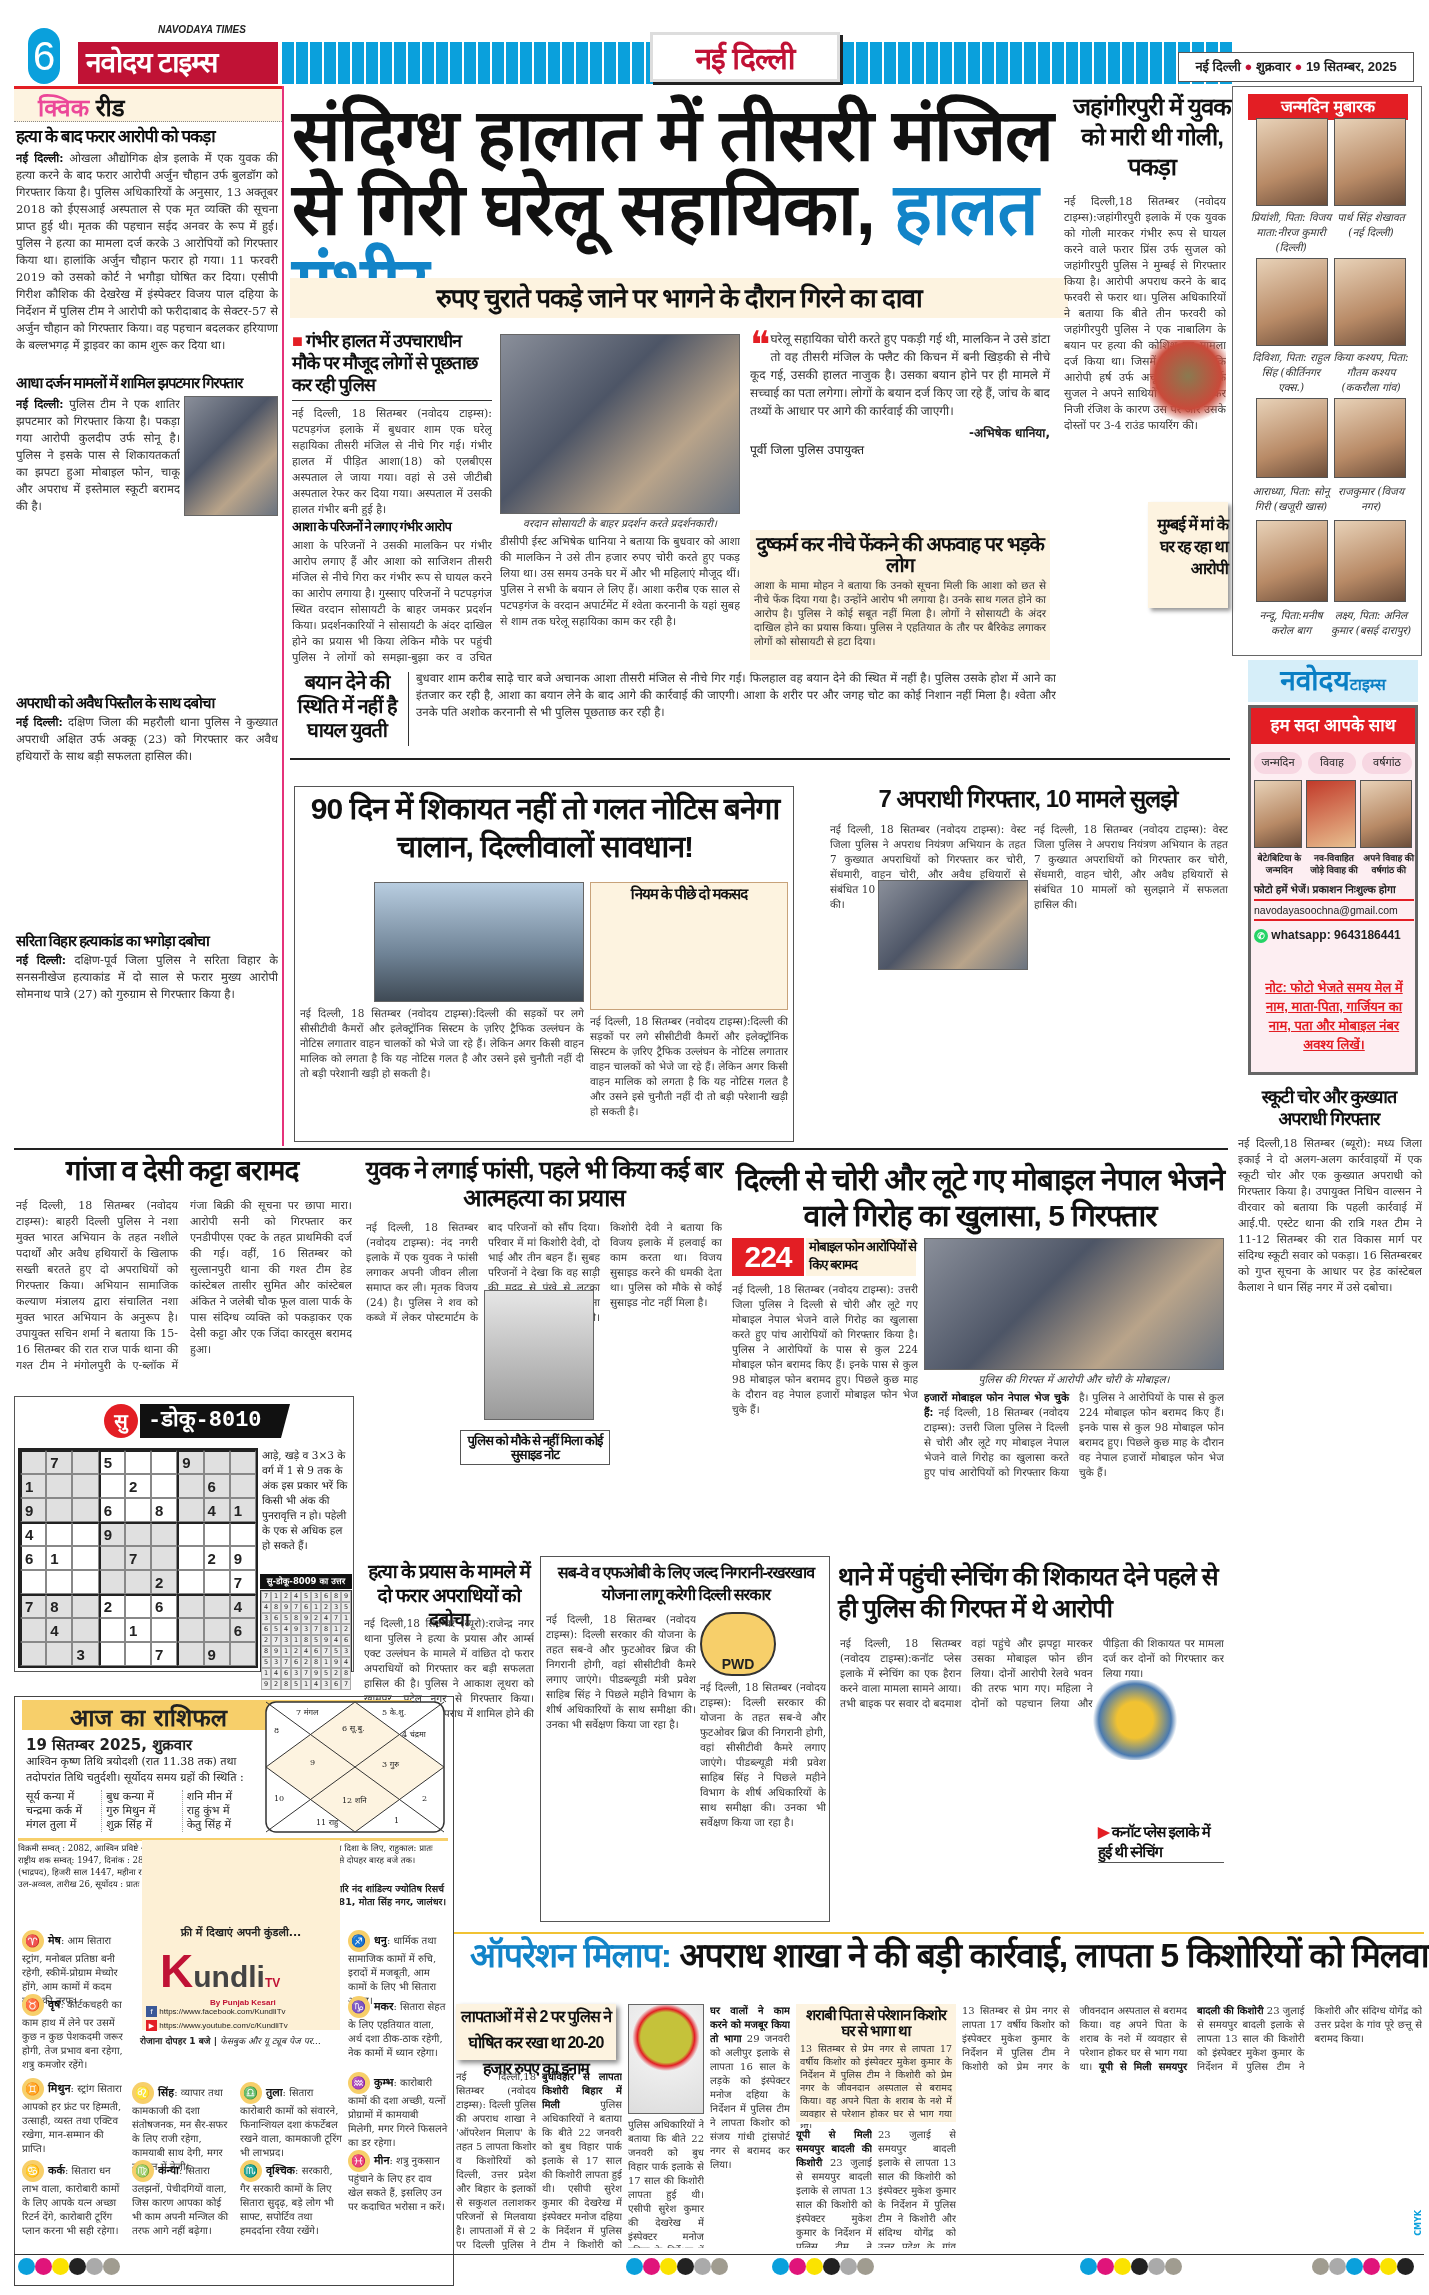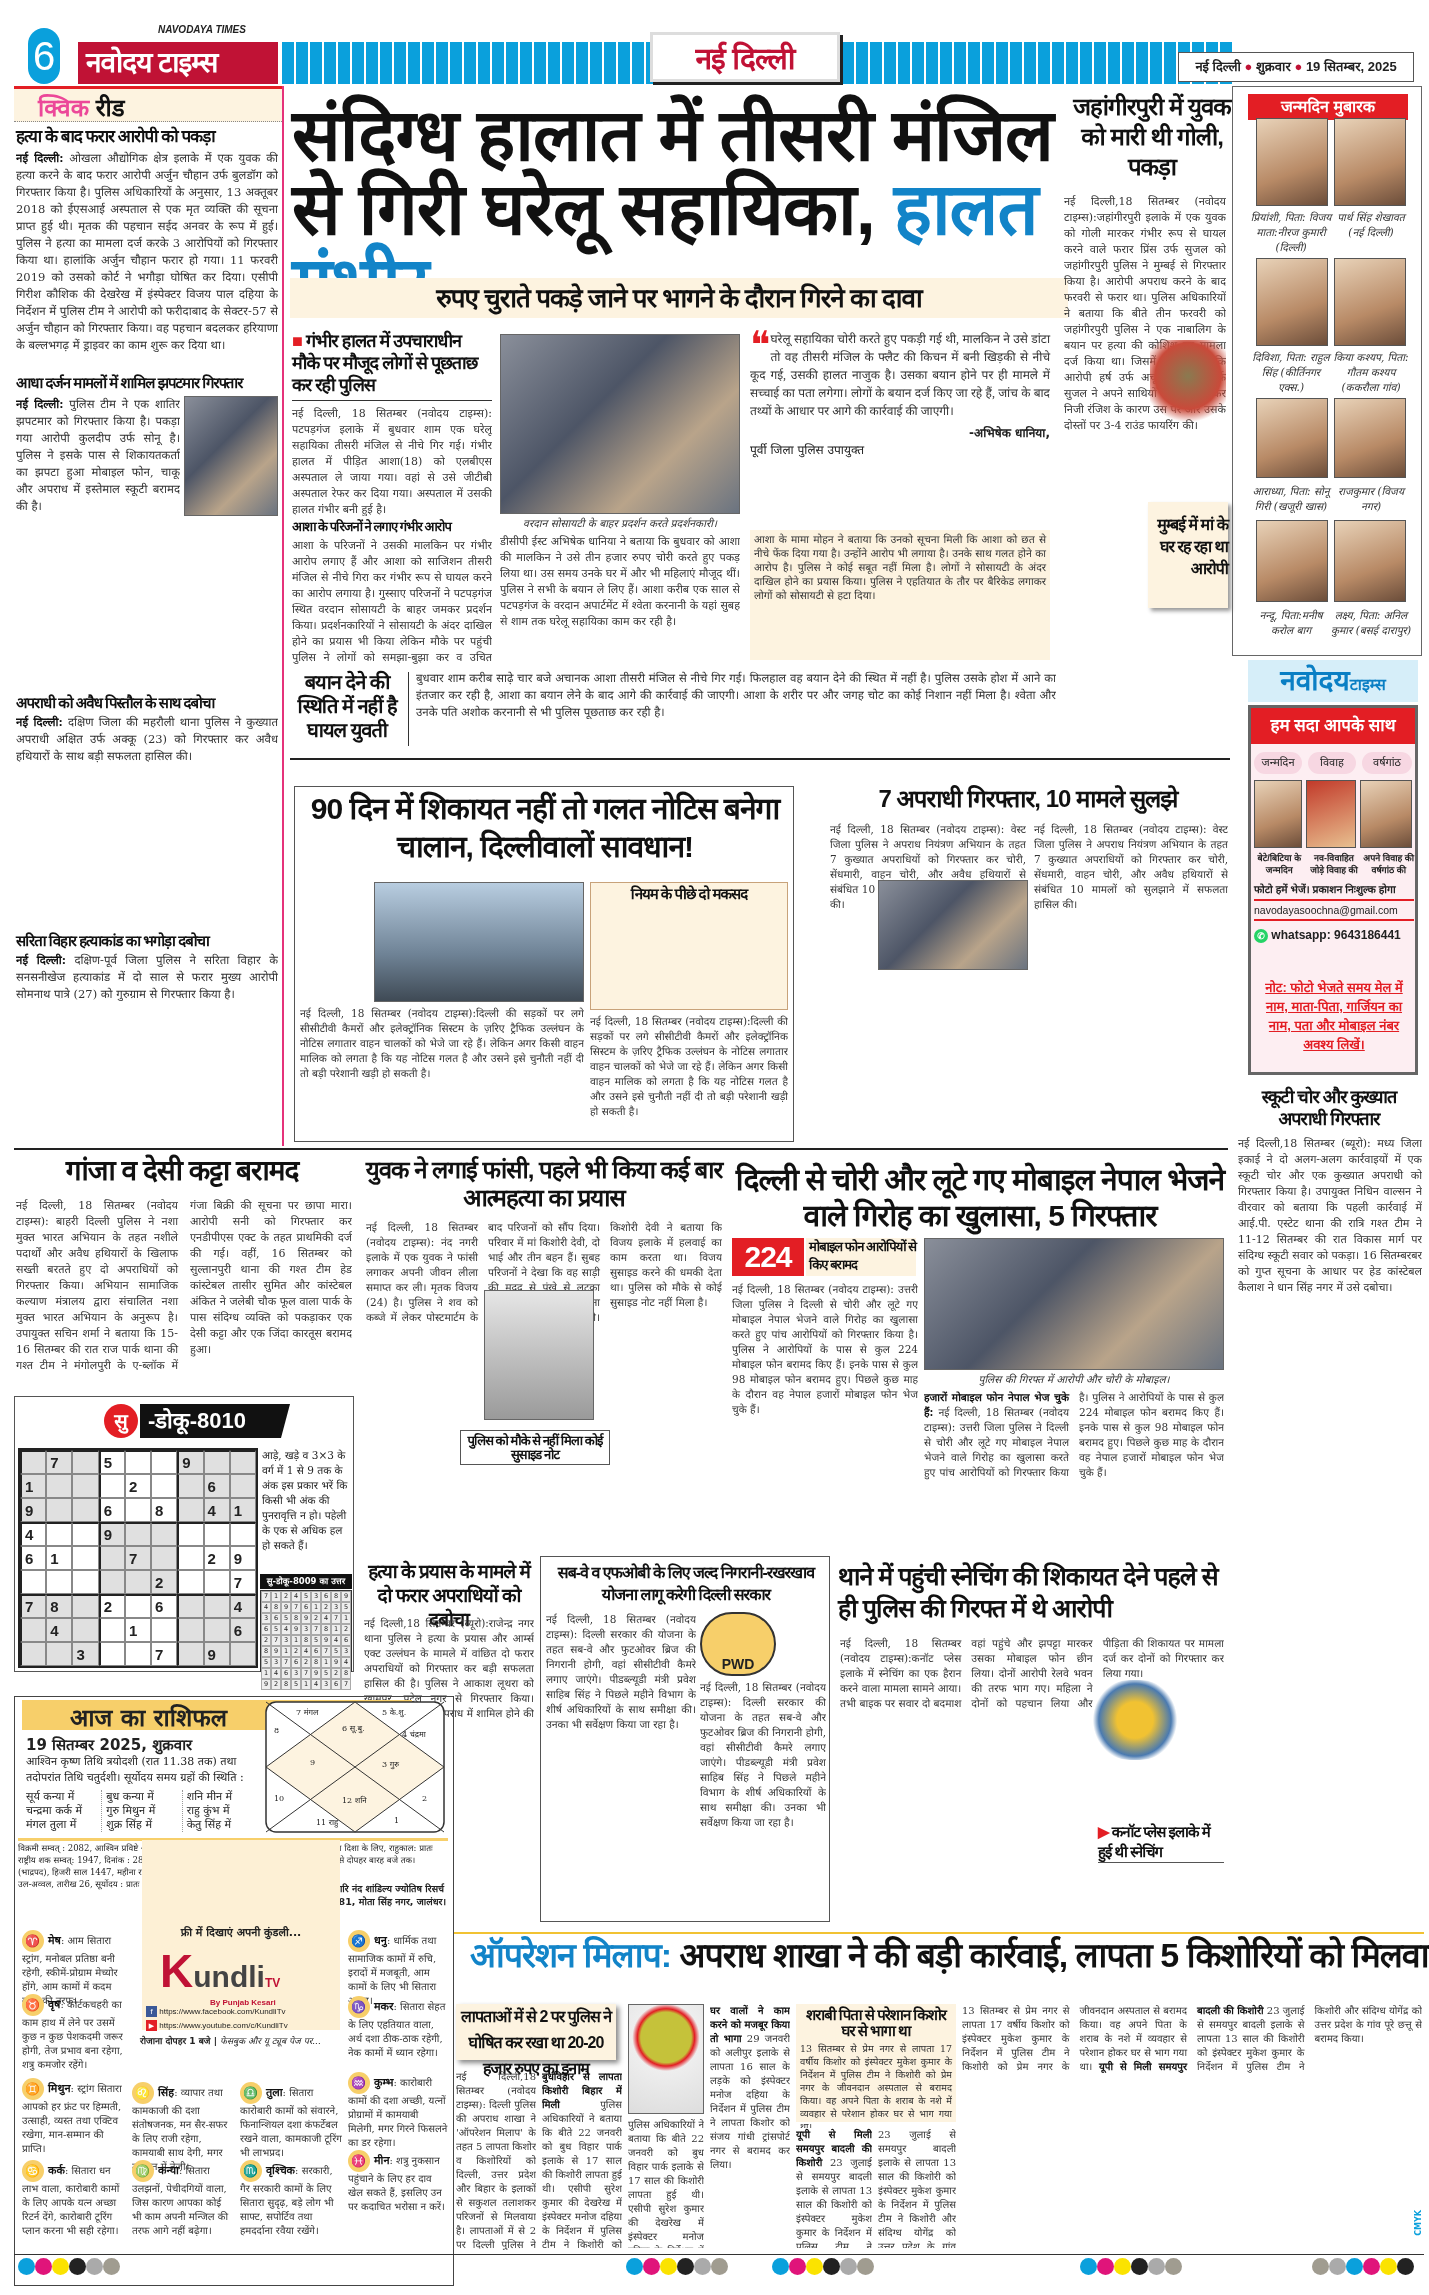--- a/index.html
+++ b/index.html
@@ -106,20 +106,21 @@
 <div class="cap" style="left:500px;top:516px;width:240px;font-style:italic">वरदान सोसायटी के बाहर प्रदर्शन करते प्रदर्शनकारी।</div>
 <div class="abs body-txt" style="left:500px;top:534px;width:240px;height:130px;overflow:hidden;font-size:11px;line-height:16px">डीसीपी ईस्ट अभिषेक धानिया ने बताया कि बुधवार को आशा की मालकिन ने उसे तीन हजार रुपए चोरी करते हुए पकड़ लिया था। उस समय उनके घर में और भी महिलाएं मौजूद थीं। पुलिस ने सभी के बयान ले लिए हैं। आशा करीब एक साल से पटपड़गंज के वरदान अपार्टमेंट में श्वेता करनानी के यहां सुबह से शाम तक घरेलू सहायिका काम कर रही है।</div>
 
 <div class="abs" style="left:750px;top:330px;width:300px;height:204px">
   <span style="color:#e31e24;font-size:38px;line-height:30px;float:left;font-family:'DejaVu Serif',serif">❝</span>
   <div class="body-txt" style="font-family:Liberation Serif, serif;font-size:12px;line-height:18px">घरेलू सहायिका चोरी करते हुए पकड़ी गई थी, मालकिन ने उसे डांटा तो वह तीसरी मंजिल के फ्लैट की किचन में बनी खिड़की से नीचे कूद गई, उसकी हालत नाजुक है। उसका बयान होने पर ही मामले में सच्चाई का पता लगेगा। लोगों के बयान दर्ज किए जा रहे हैं, जांच के बाद तथ्यों के आधार पर आगे की कार्रवाई की जाएगी।</div>
   <div style="text-align:right;font-weight:bold;font-size:12px;margin-top:4px">-अभिषेक धानिया,</div>
   <div style="text-align:left;font-size:12px">पूर्वी जिला पुलिस उपायुक्त</div>
 </div>
 <div class="abs" style="left:750px;top:530px;width:300px;height:130px;background:#fdf3e0">
+  <div class="hl" style="font-size:20px;text-align:center;padding-top:4px">दुष्कर्म कर नीचे फेंकने की अफवाह पर भड़के लोग</div>
   <div class="body-txt" style="font-size:10.5px;line-height:14px;padding:2px 4px;height:78px;overflow:hidden">आशा के मामा मोहन ने बताया कि उनको सूचना मिली कि आशा को छत से नीचे फेंक दिया गया है। उन्होंने आरोप भी लगाया है। उनके साथ गलत होने का आरोप है। पुलिस ने कोई सबूत नहीं मिला है। लोगों ने सोसायटी के अंदर दाखिल होने का प्रयास किया। पुलिस ने एहतियात के तौर पर बैरिकेड लगाकर लोगों को सोसायटी से हटा दिया।</div>
 </div>
 <div class="abs hl" style="left:292px;top:670px;width:110px;font-size:20px;text-align:center;line-height:24px">बयान देने की स्थिति में नहीं है घायल युवती</div>
 <div class="vline" style="left:408px;top:672px;height:74px;background:#333"></div>
 <div class="abs body-txt" style="left:416px;top:670px;width:640px;height:80px;overflow:hidden;font-size:11.5px;line-height:17px">बुधवार शाम करीब साढ़े चार बजे अचानक आशा तीसरी मंजिल से नीचे गिर गई। फिलहाल वह बयान देने की स्थित में नहीं है। पुलिस उसके होश में आने का इंतजार कर रही है, आशा का बयान लेने के बाद आगे की कार्रवाई की जाएगी। आशा के शरीर पर और जगह चोट का कोई निशान नहीं मिला है। श्वेता और उनके पति अशोक करनानी से भी पुलिस पूछताछ कर रही है।</div>
 <div class="hline" style="left:290px;top:758px;width:940px;height:2px;background:#222"></div>
 
 <div class="abs hl" style="left:1072px;top:92px;width:160px;font-size:24px;line-height:30px;text-align:center">जहांगीरपुरी में युवक को मारी थी गोली, पकड़ा</div>
 <div class="abs body-txt" style="left:1064px;top:194px;width:162px;height:560px;overflow:hidden;font-size:11px;line-height:16px">नई दिल्ली,18 सितम्बर (नवोदय टाइम्स):जहांगीरपुरी इलाके में एक युवक को गोली मारकर गंभीर रूप से घायल करने वाले फरार प्रिंस उर्फ सुजल को जहांगीरपुरी पुलिस ने मुम्बई से गिरफ्तार किया है। आरोपी अपराध करने के बाद फरवरी से फरार था। पुलिस अधिकारियों ने बताया कि बीते तीन फरवरी को जहांगीरपुरी पुलिस ने एक नाबालिग के बयान पर हत्या की कोशिश का मामला दर्ज किया था। जिसमें बताया गया कि आरोपी हर्ष उर्फ अचू और प्रिंस उर्फ सुजल ने अपने साथियों के साथ मिलकर निजी रंजिश के कारण उस पर और उसके दोस्तों पर 3-4 राउंड फायरिंग की।</div>
 <div class="abs" style="left:1150px;top:340px;width:76px;height:90px;background:radial-gradient(circle at 50% 40%,#8a7a50,#c94a3a 50%,transparent 70%)"></div>
@@ -184,21 +185,21 @@
 <div class="photo" style="left:878px;top:880px;width:150px;height:90px"></div>
 <div class="abs body-txt" style="left:1034px;top:822px;width:194px;height:320px;overflow:hidden;font-size:10.5px;line-height:15px">नई दिल्ली, 18 सितम्बर (नवोदय टाइम्स): वेस्ट जिला पुलिस ने अपराध नियंत्रण अभियान के तहत 7 कुख्यात अपराधियों को गिरफ्तार कर चोरी, सेंधमारी, वाहन चोरी, और अवैध हथियारों से संबंधित 10 मामलों को सुलझाने में सफलता हासिल की।</div>
 
 <div class="hline" style="left:14px;top:1148px;width:1214px;height:2px;background:#222"></div>
 
 <div class="abs hl" style="left:14px;top:1156px;width:336px;font-size:28px;text-align:center">गांजा व देसी कट्टा बरामद</div>
 <div class="abs body-txt" style="left:16px;top:1198px;width:336px;height:190px;overflow:hidden;font-size:11px;line-height:16px;column-count:2;column-gap:12px">नई दिल्ली, 18 सितम्बर (नवोदय टाइम्स): बाहरी दिल्ली पुलिस ने नशा मुक्त भारत अभियान के तहत नशीले पदार्थों और अवैध हथियारों के खिलाफ सख्ती बरतते हुए दो अपराधियों को गिरफ्तार किया। अभियान सामाजिक कल्याण मंत्रालय द्वारा संचालित नशा मुक्त भारत अभियान के अनुरूप है। उपायुक्त सचिन शर्मा ने बताया कि 15-16 सितम्बर की रात राज पार्क थाना की गश्त टीम ने मंगोलपुरी के ए-ब्लॉक में गंजा बिक्री की सूचना पर छापा मारा। आरोपी सनी को गिरफ्तार कर एनडीपीएस एक्ट के तहत प्राथमिकी दर्ज की गई। वहीं, 16 सितम्बर को सुल्तानपुरी थाना की गश्त टीम हेड कांस्टेबल तासीर सुमित और कांस्टेबल अंकित ने जलेबी चौक फूल वाला पार्क के पास संदिग्ध व्यक्ति को पकड़ाकर एक देसी कट्टा और एक जिंदा कारतूस बरामद हुआ।</div>
 
 <div class="abs sud-box"></div>
 <div class="abs" style="left:104px;top:1404px;width:34px;height:34px;border-radius:17px;background:#e31e24;color:#fff;font-size:20px;text-align:center;line-height:34px;font-weight:bold">सु</div>
-<div class="abs" style="left:140px;top:1404px;width:150px;height:34px;background:#111;color:#fff;font-size:22px;line-height:34px;padding-left:8px;font-family:Liberation Sans, sans-serif;font-weight:bold;clip-path:polygon(0 0,100% 0,94% 100%,0 100%)">-डोकू-8010</div>
+<div class="abs" style="left:140px;top:1404px;width:150px;height:34px;background:#111;color:#fff;font-size:22px;line-height:34px;padding-left:8px;font-family:Liberation Mono, monospace;font-weight:bold;clip-path:polygon(0 0,100% 0,94% 100%,0 100%)">-डोकू-8010</div>
 <div class="sud-grid" id="sud">
     <div class="g" style="border-left: 2px solid rgb(34, 34, 34); border-top: 2px solid rgb(34, 34, 34);"></div>
     <div class="g" style="border-top: 2px solid rgb(34, 34, 34);">7</div>
     <div class="g" style="border-top: 2px solid rgb(34, 34, 34);"></div>
     <div style="border-left: 2px solid rgb(34, 34, 34); border-top: 2px solid rgb(34, 34, 34);">5</div>
     <div style="border-top: 2px solid rgb(34, 34, 34);"></div>
     <div style="border-top: 2px solid rgb(34, 34, 34);"></div>
     <div class="g" style="border-left: 2px solid rgb(34, 34, 34); border-top: 2px solid rgb(34, 34, 34);">9</div>
     <div class="g" style="border-top: 2px solid rgb(34, 34, 34);"></div>
     <div class="g" style="border-top: 2px solid rgb(34, 34, 34);"></div>

